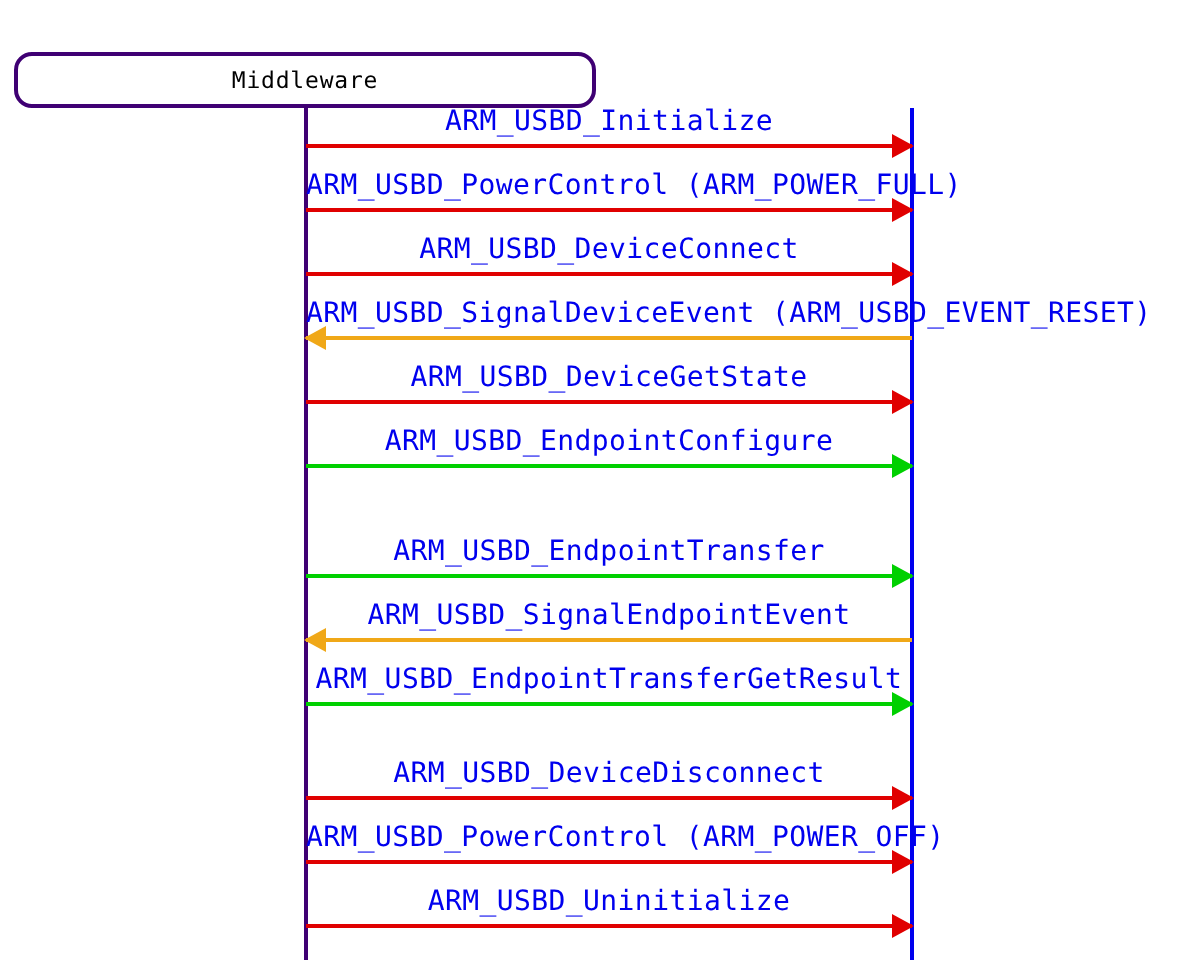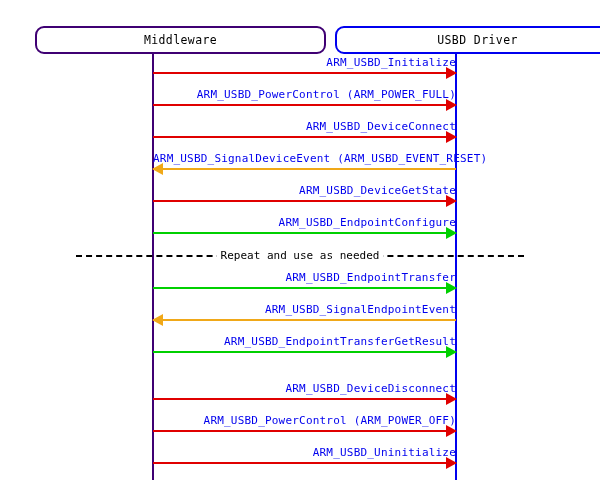--- a/index.html
+++ b/index.html
@@ -25,21 +25,20 @@
     position: absolute;
     box-sizing: border-box;
     height: 28px;
     border-style: solid;
     border-width: 2px;
     border-radius: 9px;
     background: #ffffff;
     display: flex;
     align-items: center;
     justify-content: center;
-    margin-left: 28px;
   }
   .participant-label {
     font-size: 11.5px;
     letter-spacing: 0.4px;
     color: #000000;
     white-space: nowrap;
   }
   #participant-middleware {
     left: 7px;
     top: 26px;
@@ -74,22 +73,22 @@
     position: absolute;
     left: 153px;
     width: 303px;
     height: 0;
   }
   .msg-label {
     position: absolute;
     left: 0;
     width: 100%;
     bottom: 3px;
-    text-align: right;
-    font-size: 11px;
+    text-align: center;
+    font-size: 14px;
     letter-spacing: 0.2px;
     color: #0000ee;
     white-space: nowrap;
   }
   .msg-line {
     position: absolute;
     left: 0;
     top: 0;
     width: 100%;
     height: 2px;
@@ -153,23 +152,20 @@
 </style>
 </head>
 <body>
 
 <div id="diagram">
 
   <div class="participant" id="participant-middleware">
     <span class="participant-label">Middleware</span>
   </div>
 
-  <div class="participant" id="participant-usbd">
-    <span class="participant-label">USBD Driver</span>
-  </div>
 
   <div class="lifeline" id="lifeline-middleware"></div>
   <div class="lifeline" id="lifeline-usbd"></div>
 
   <div class="message dir-right c-red" style="top:72px">
     <div class="msg-label">ARM_USBD_Initialize</div>
     <div class="msg-line"></div>
     <div class="msg-head"></div>
   </div>
 
@@ -196,24 +192,20 @@
     <div class="msg-line"></div>
     <div class="msg-head"></div>
   </div>
 
   <div class="message dir-right c-green" style="top:232px">
     <div class="msg-label">ARM_USBD_EndpointConfigure</div>
     <div class="msg-line"></div>
     <div class="msg-head"></div>
   </div>
 
-  <div class="separator" style="top:249px">
-    <div class="sep-line"></div>
-    <div class="sep-text">Repeat and use as needed</div>
-  </div>
 
   <div class="message dir-right c-green" style="top:287px">
     <div class="msg-label">ARM_USBD_EndpointTransfer</div>
     <div class="msg-line"></div>
     <div class="msg-head"></div>
   </div>
 
   <div class="message dir-left c-orange" style="top:319px">
     <div class="msg-label">ARM_USBD_SignalEndpointEvent</div>
     <div class="msg-line"></div>

